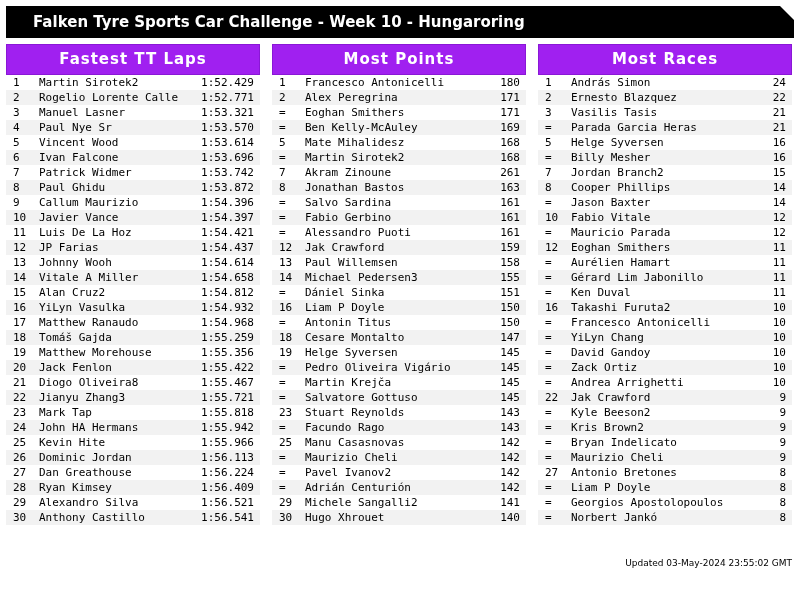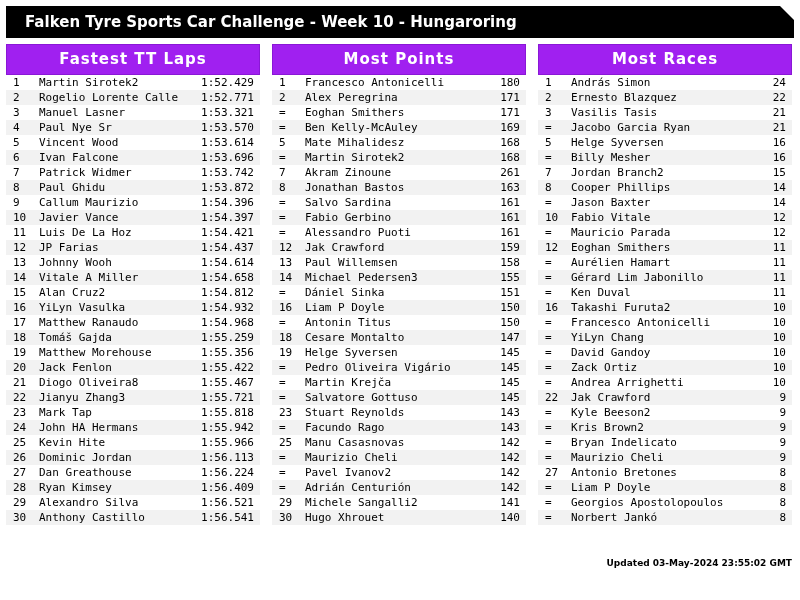--- a/index.html
+++ b/index.html
@@ -26,21 +26,21 @@
     top: 6px;
     width: 788px;
     height: 32px;
     background: #000000;
     color: #ffffff;
     font-family: "DejaVu Sans", sans-serif;
     font-size: 15px;
     font-weight: bold;
     display: flex;
     align-items: center;
-    padding-left: 19px;
+    padding-left: 27px;
     box-sizing: border-box;
     
     clip-path: polygon(0 0, calc(100% - 14px) 0, 100% 14px, 100% 100%, 0 100%);
   }
   
   .columns {
     position: absolute;
     left: 6px;
     top: 44px;
     width: 788px;
@@ -98,21 +98,21 @@
   .col3 .c-val { width: 30px; }
 
   .footer {
     position: absolute;
     right: 8px;
     top: 558px;
     width: 784px;
     text-align: right;
     font-family: "DejaVu Sans", sans-serif;
     font-size: 9px;
-    font-weight: bold;
+    font-weight: normal;
     color: #000000;
   }
 </style>
 </head>
 <body>
 
 <div class="page">
 
   <div class="titlebar">
     <span>Falken Tyre Sports Car Challenge - Week 10 - Hungaroring</span>
@@ -450,21 +450,21 @@
               <td class="c-name">Ernesto Blazquez</td>
               <td class="c-val">22</td>
             </tr>
             <tr class="row-odd">
               <td class="c-pos">3</td>
               <td class="c-name">Vasilis Tasis</td>
               <td class="c-val">21</td>
             </tr>
             <tr class="row-even">
               <td class="c-pos">=</td>
-              <td class="c-name">Jacobo Garcia Ryan</td>
+              <td class="c-name">Parada Garcia Heras</td>
               <td class="c-val">21</td>
             </tr>
             <tr class="row-odd">
               <td class="c-pos">5</td>
               <td class="c-name">Helge Syversen</td>
               <td class="c-val">16</td>
             </tr>
             <tr class="row-even">
               <td class="c-pos">=</td>
               <td class="c-name">Billy Mesher</td>

